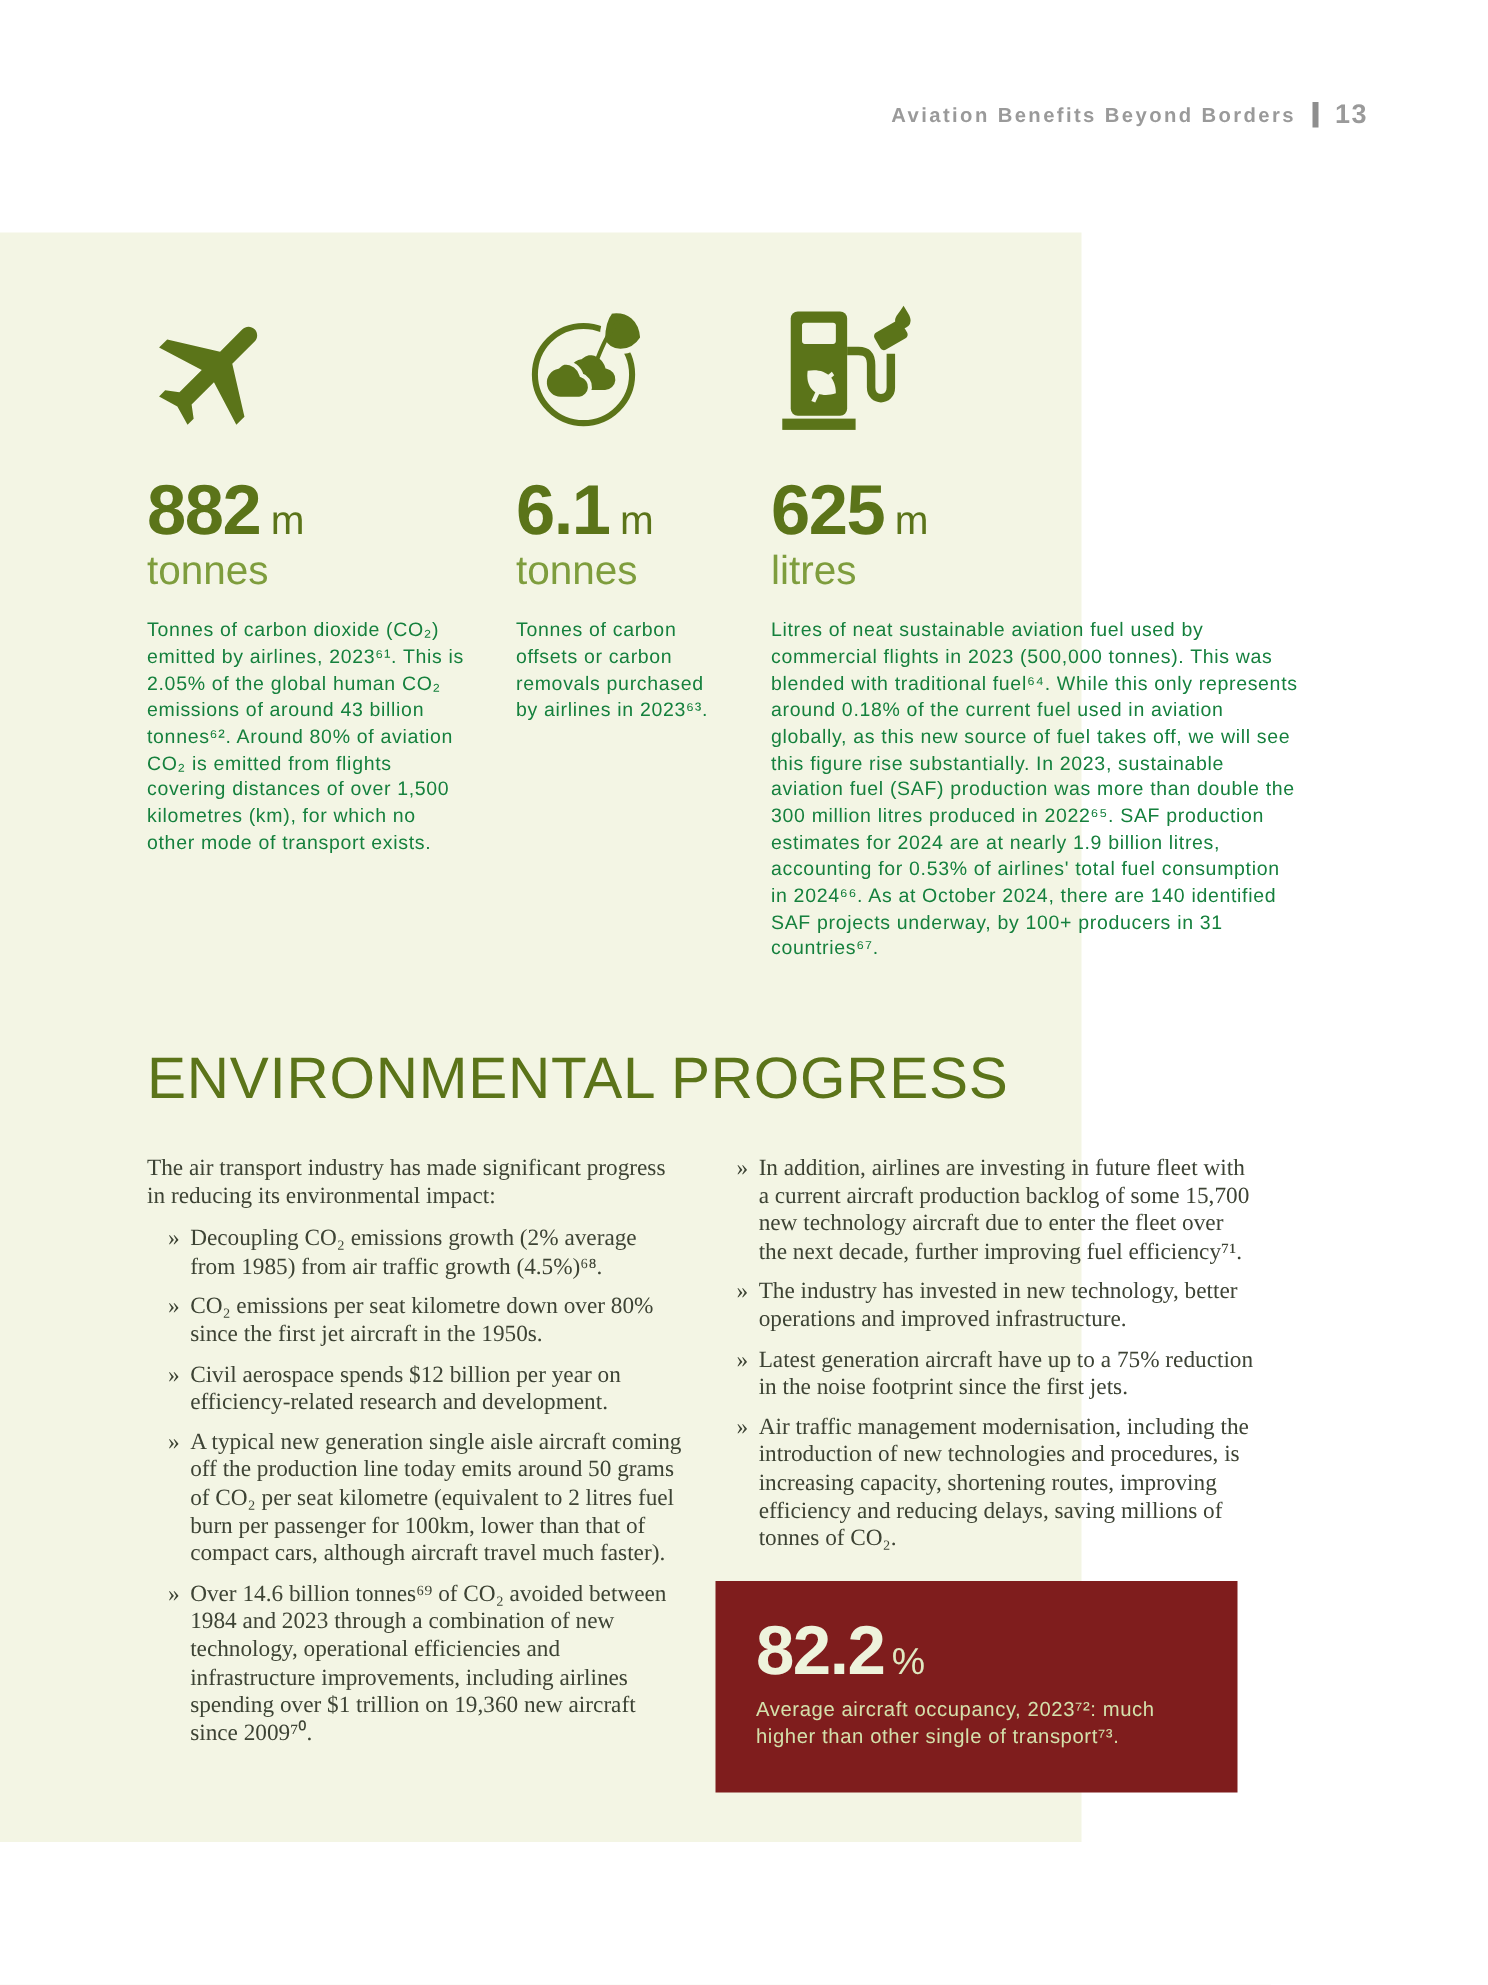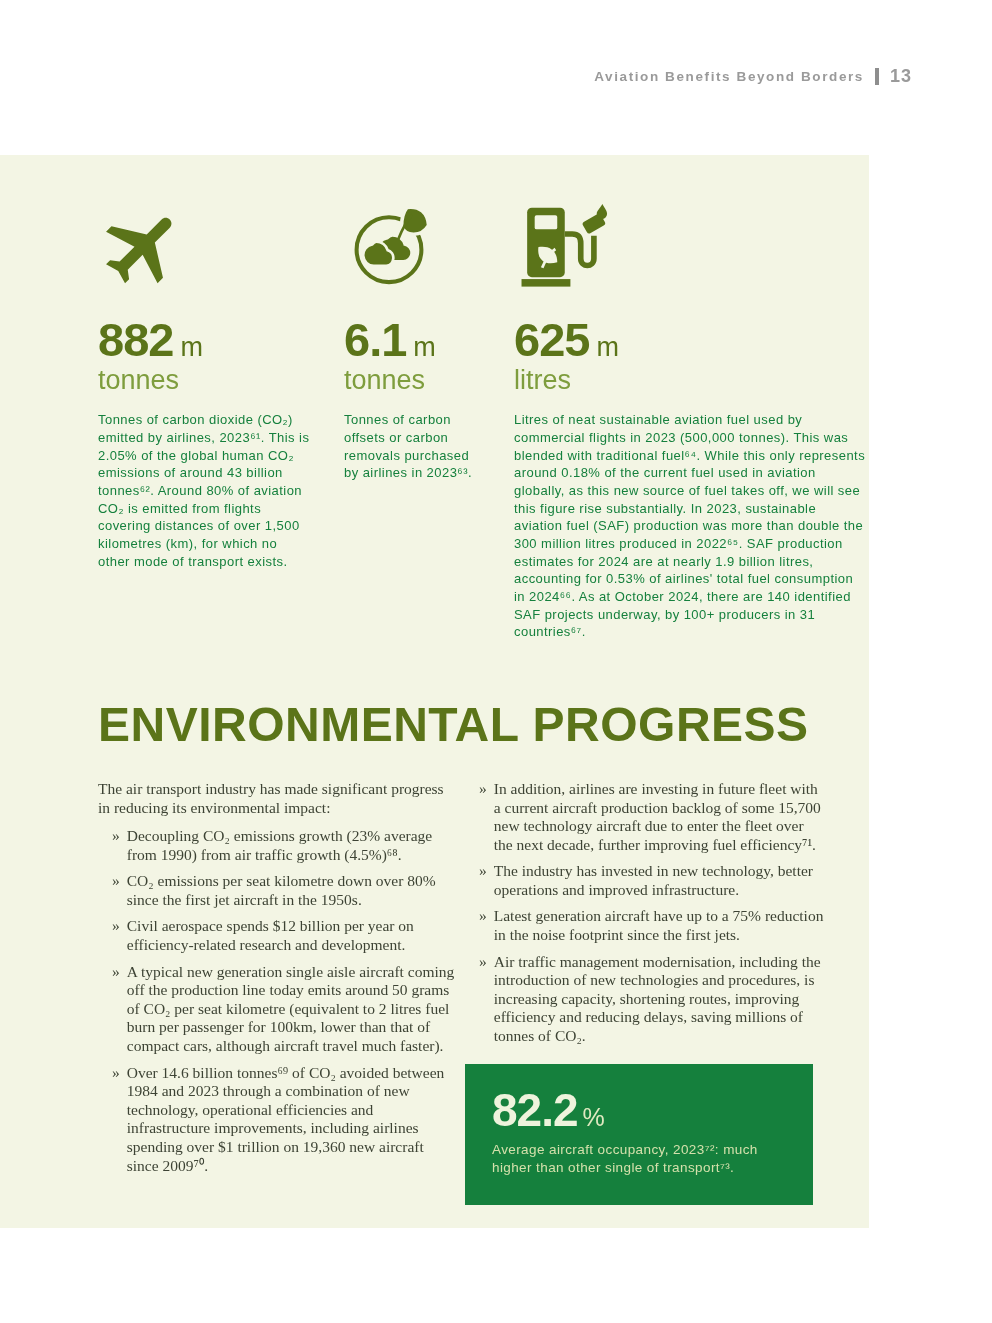--- a/index.html
+++ b/index.html
@@ -38,21 +38,21 @@
     letter-spacing: 1px;
     font-weight: bold;
     color: #9a9a9a;
   }
 
   
   .panel {
     position: absolute;
     top: 155px;
     left: 0;
-    width: 869px;
+    width: 721px;
     height: 1073px;
     background: #f3f5e4;
   }
 
   
   .stats {
     display: grid;
     grid-template-columns: 212px 136px 352px;
     column-gap: 34px;
     padding: 47px 0 0 98px;
@@ -87,53 +87,53 @@
     margin-top: 15px;
     font-size: 13px;
     line-height: 1.36;
     letter-spacing: 0.45px;
     color: #15803d;
   }
 
   
   .section-heading {
     margin: 58px 0 0 98px;
-    font-size: 48px;
-    font-weight: bold;
+    font-size: 39px;
+    font-weight: normal;
     letter-spacing: 0.5px;
     color: #5b7419;
     line-height: 1.1;
   }
 
   
   .columns {
     display: grid;
     grid-template-columns: 359px 359px;
-    column-gap: 8px;
+    column-gap: 20px;
     padding: 28px 0 0 98px;
     font-family: "Liberation Serif", serif;
     font-size: 15.5px;
     line-height: 1.2;
     color: #3d4334;
   }
   .intro { margin-bottom: 10px; }
   .bullet {
     display: flex;
     gap: 7px;
     margin-bottom: 8px;
     padding-left: 14px;
   }
   .bullet .marker { flex: 0 0 auto; }
 
   
   .highlight-box {
     margin-top: 18px;
     width: 348px;
     min-height: 141px;
-    background: #15803d;
+    background: #7f1d1d;
     padding: 23px 27px 20px 27px;
   }
   .highlight-value-line { white-space: nowrap; font-family: "Liberation Sans", sans-serif; }
   .highlight-value {
     font-size: 46px;
     font-weight: bold;
     letter-spacing: -1px;
     color: #eef3dc;
     line-height: 1.0;
   }
@@ -220,21 +220,21 @@
 
   <h1 class="section-heading">ENVIRONMENTAL PROGRESS</h1>
 
   <div class="columns">
 
     <div class="col">
       <p class="intro">The air transport industry has made significant progress in reducing its environmental impact:</p>
 
       <div class="bullet">
         <span class="marker">»</span>
-        <span>Decoupling CO₂ emissions growth (23% average from 1990) from air traffic growth (4.5%)⁶⁸.</span>
+        <span>Decoupling CO₂ emissions growth (2% average from 1985) from air traffic growth (4.5%)⁶⁸.</span>
       </div>
       <div class="bullet">
         <span class="marker">»</span>
         <span>CO₂ emissions per seat kilometre down over 80% since the first jet aircraft in the 1950s.</span>
       </div>
       <div class="bullet">
         <span class="marker">»</span>
         <span>Civil aerospace spends $12 billion per year on efficiency-related research and development.</span>
       </div>
       <div class="bullet">

